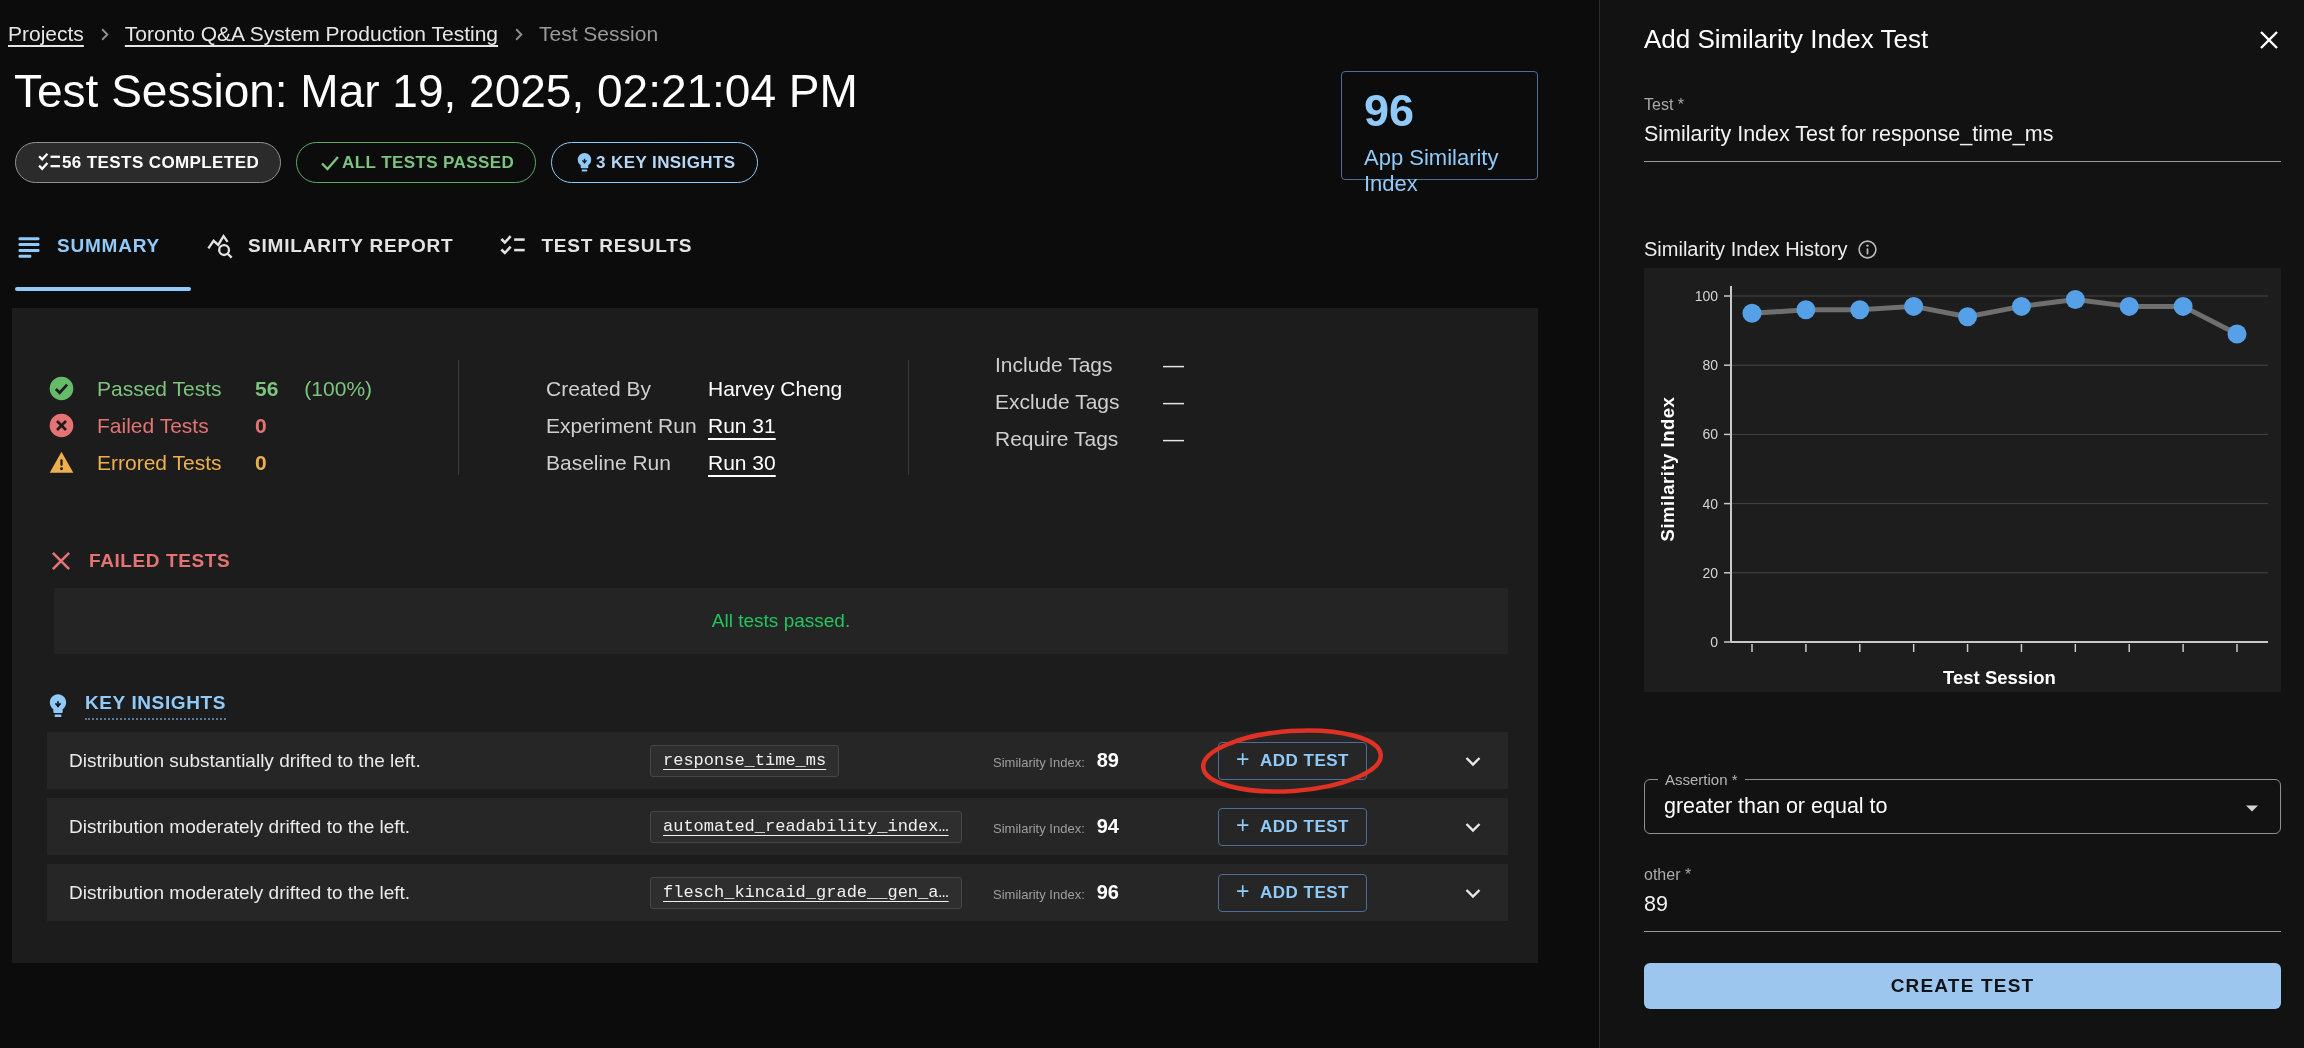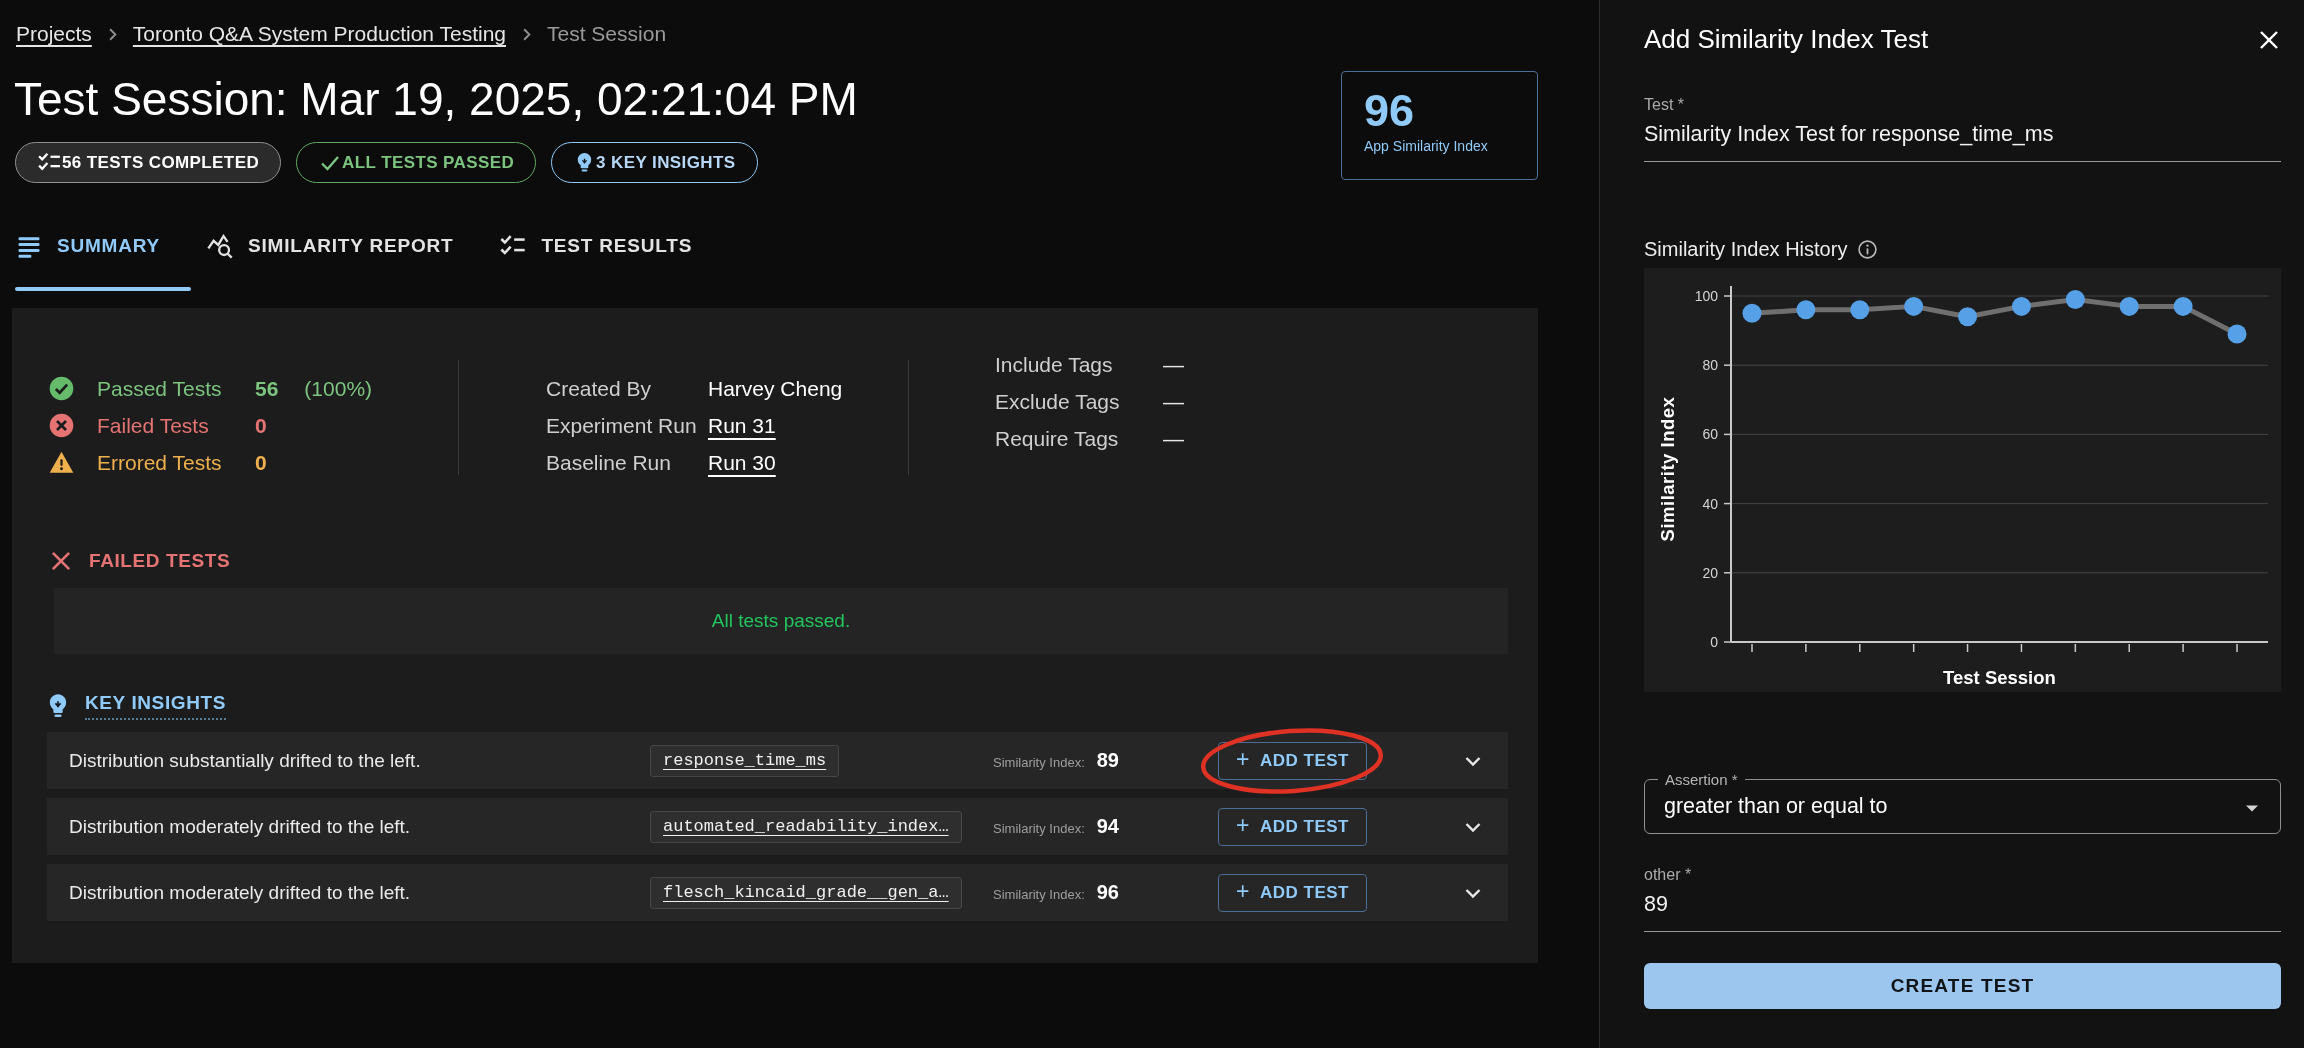--- a/index.html
+++ b/index.html
@@ -8,35 +8,35 @@
     background:#0c0c0c;
     font-family:"Liberation Sans", sans-serif;
     color:#eee;
     position:relative;
   }
   svg { display:block; }
 
   
   .main { position:absolute; left:0; top:0; width:1599px; height:1048px; }
 
-  .breadcrumb { position:absolute; left:16px; top:22px; display:flex; align-items:center; gap:11px; font-size:21px; }
+  .breadcrumb { position:absolute; left:8px; top:22px; display:flex; align-items:center; gap:11px; font-size:21px; }
   .crumb-link { color:#e6e6e6; text-decoration:underline; text-underline-offset:4px; cursor:pointer; }
   .crumb-current { color:#9a9a9a; }
 
-  .page-title { position:absolute; left:14px; top:72px; font-size:46px; font-weight:400; color:#fff; letter-spacing:0; white-space:nowrap; }
+  .page-title { position:absolute; left:14px; top:64px; font-size:46px; font-weight:400; color:#fff; letter-spacing:0; white-space:nowrap; }
 
   .badges { position:absolute; left:15px; top:142px; display:flex; gap:15px; }
   .badge { height:41px; border-radius:21px; display:flex; align-items:center; padding:0 21px; font-size:17px; font-weight:700; letter-spacing:0.4px; white-space:nowrap; }
   .badge-neutral { background:#2b2b2b; border:1px solid #909090; color:#fff; }
   .badge-success { background:transparent; border:1px solid #5fab63; color:var(--success-green); }
   .badge-info    { background:transparent; border:1px solid var(--accent-blue); color:var(--light-blue-text); }
 
   .score-card { position:absolute; left:1341px; top:71px; width:197px; height:109px; border:1px solid #4d6e96; border-radius:4px; padding:14px 0 0 22px; }
   .score-value { font-size:45px; font-weight:700; color:var(--accent-blue); line-height:1.1; }
-  .score-label { margin-top:2px; font-size:14px; color:var(--accent-blue); }
+  .score-label { margin-top:9px; font-size:22px; color:var(--accent-blue); }
 
   .tabs { position:absolute; left:15px; top:232px; display:flex; align-items:center; gap:46px; }
   .tab { display:flex; align-items:center; gap:14px; font-size:19px; font-weight:700; letter-spacing:0.8px; color:#e3e3e3; cursor:pointer; white-space:nowrap; }
   .tab.active { color:var(--accent-blue); }
   .tab-underline { position:absolute; left:15px; top:287px; width:176px; height:4px; background:var(--accent-blue); border-radius:2px; }
 
   .summary-card { position:absolute; left:12px; top:308px; width:1526px; height:655px; background:#1c1c1c; }
 
   .summary-top { display:flex; padding:38px 0 0 36px; }
   .stats-col { width:410px; padding-top:24px; }

